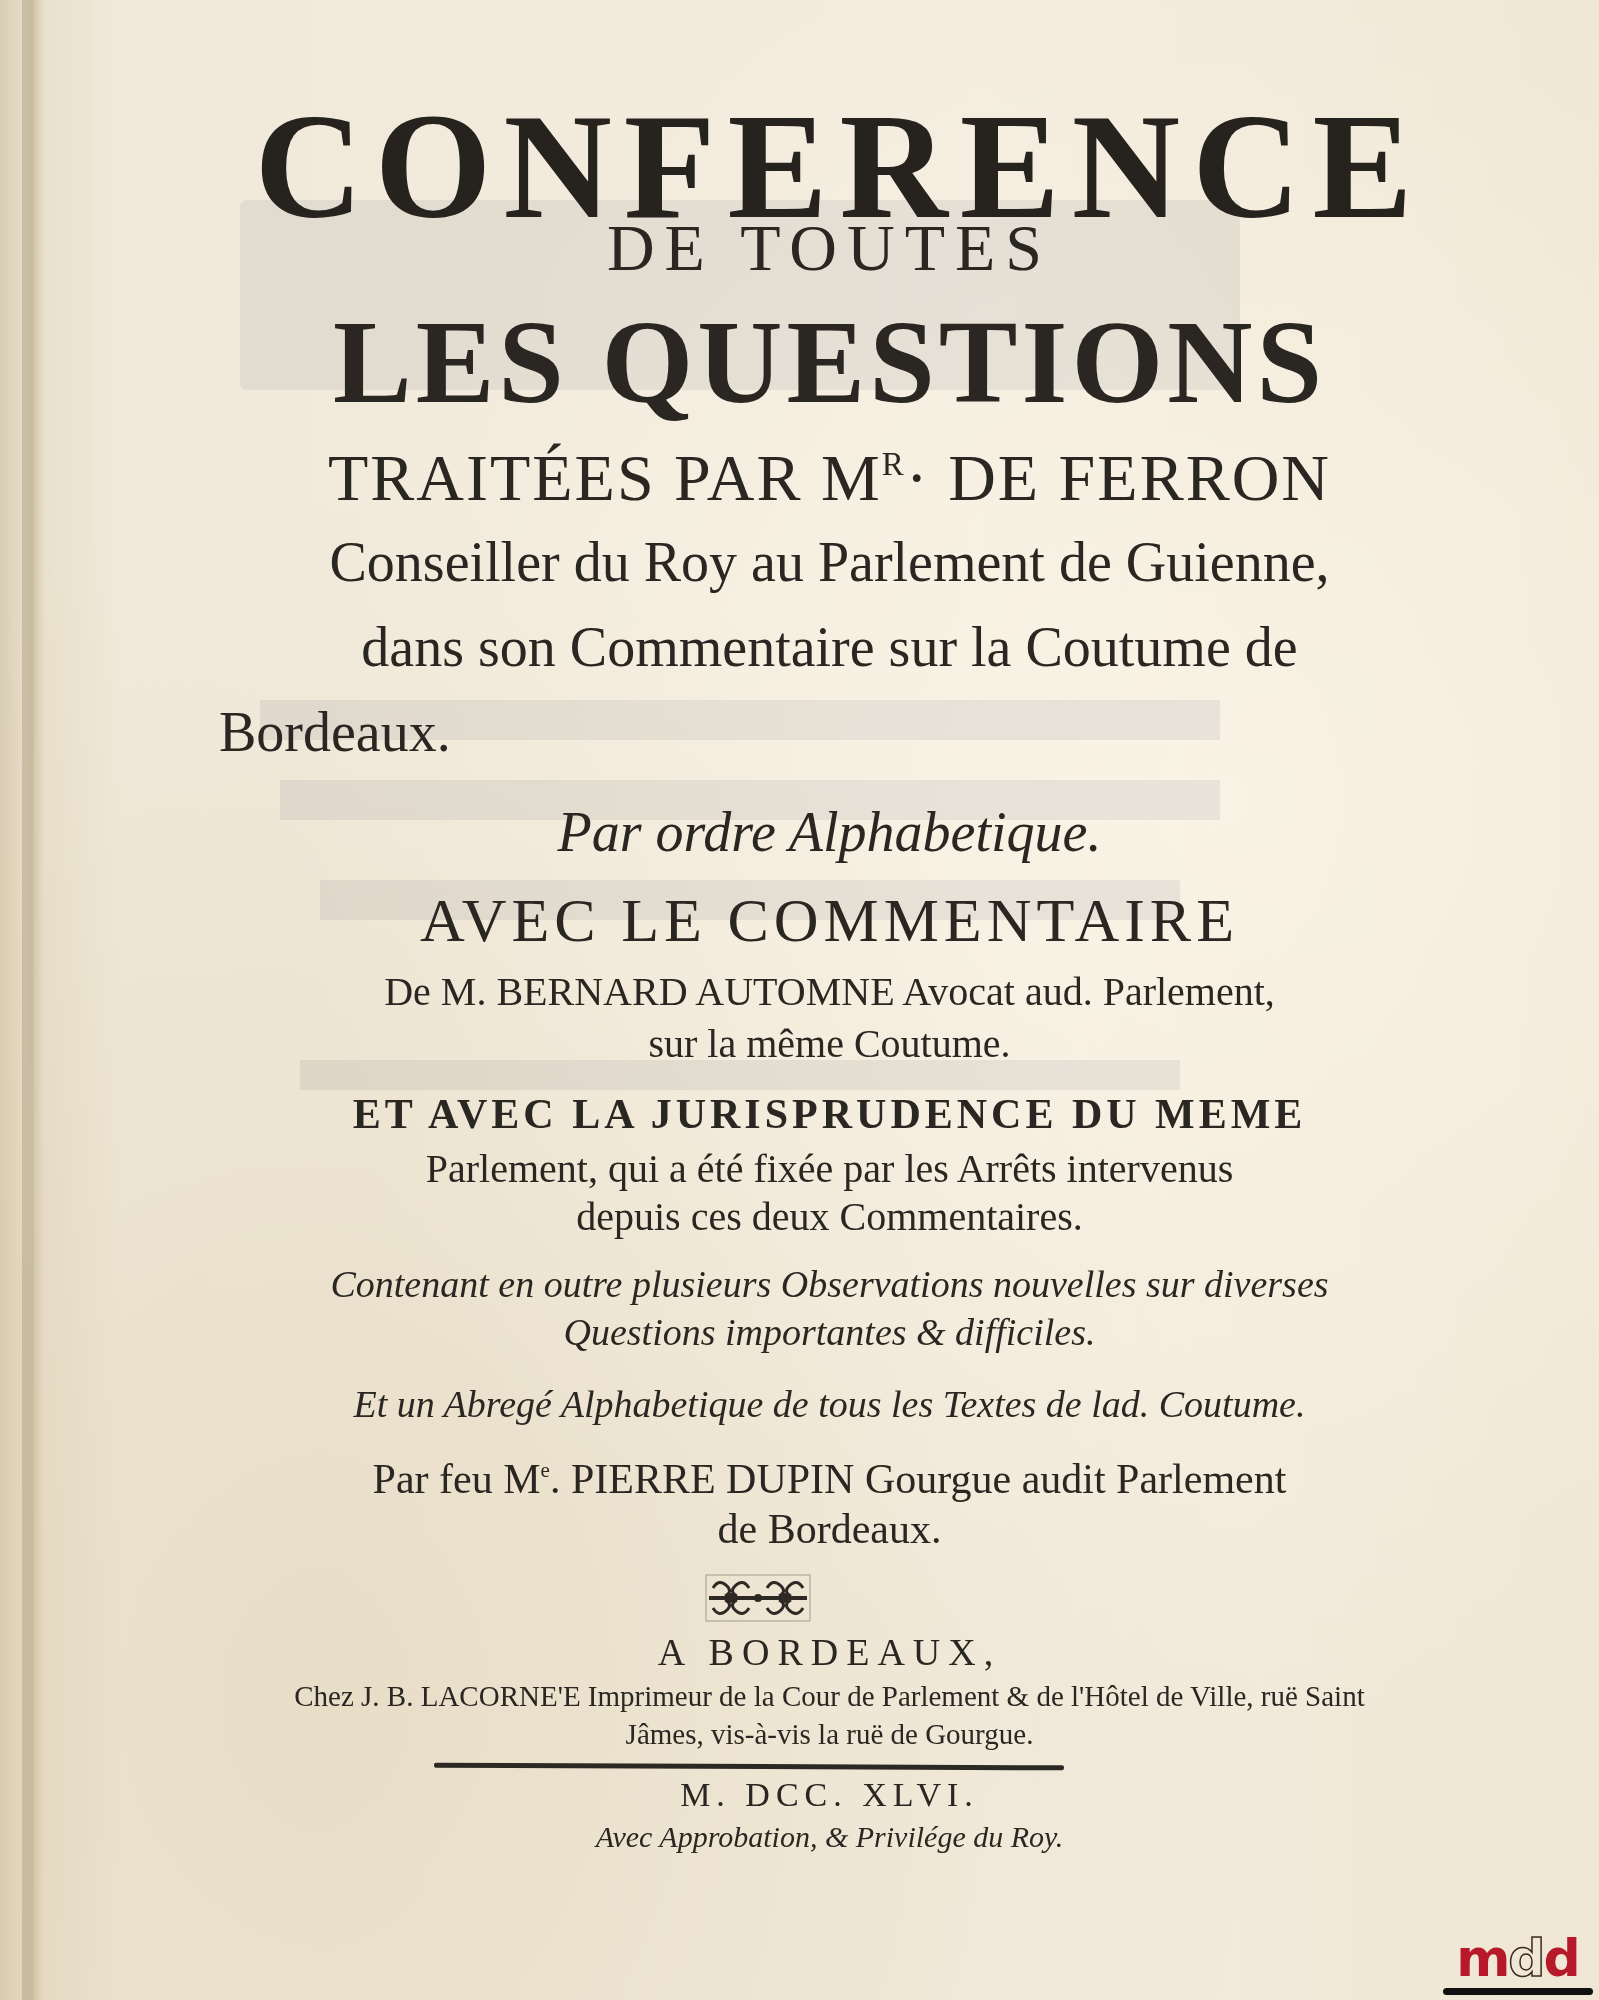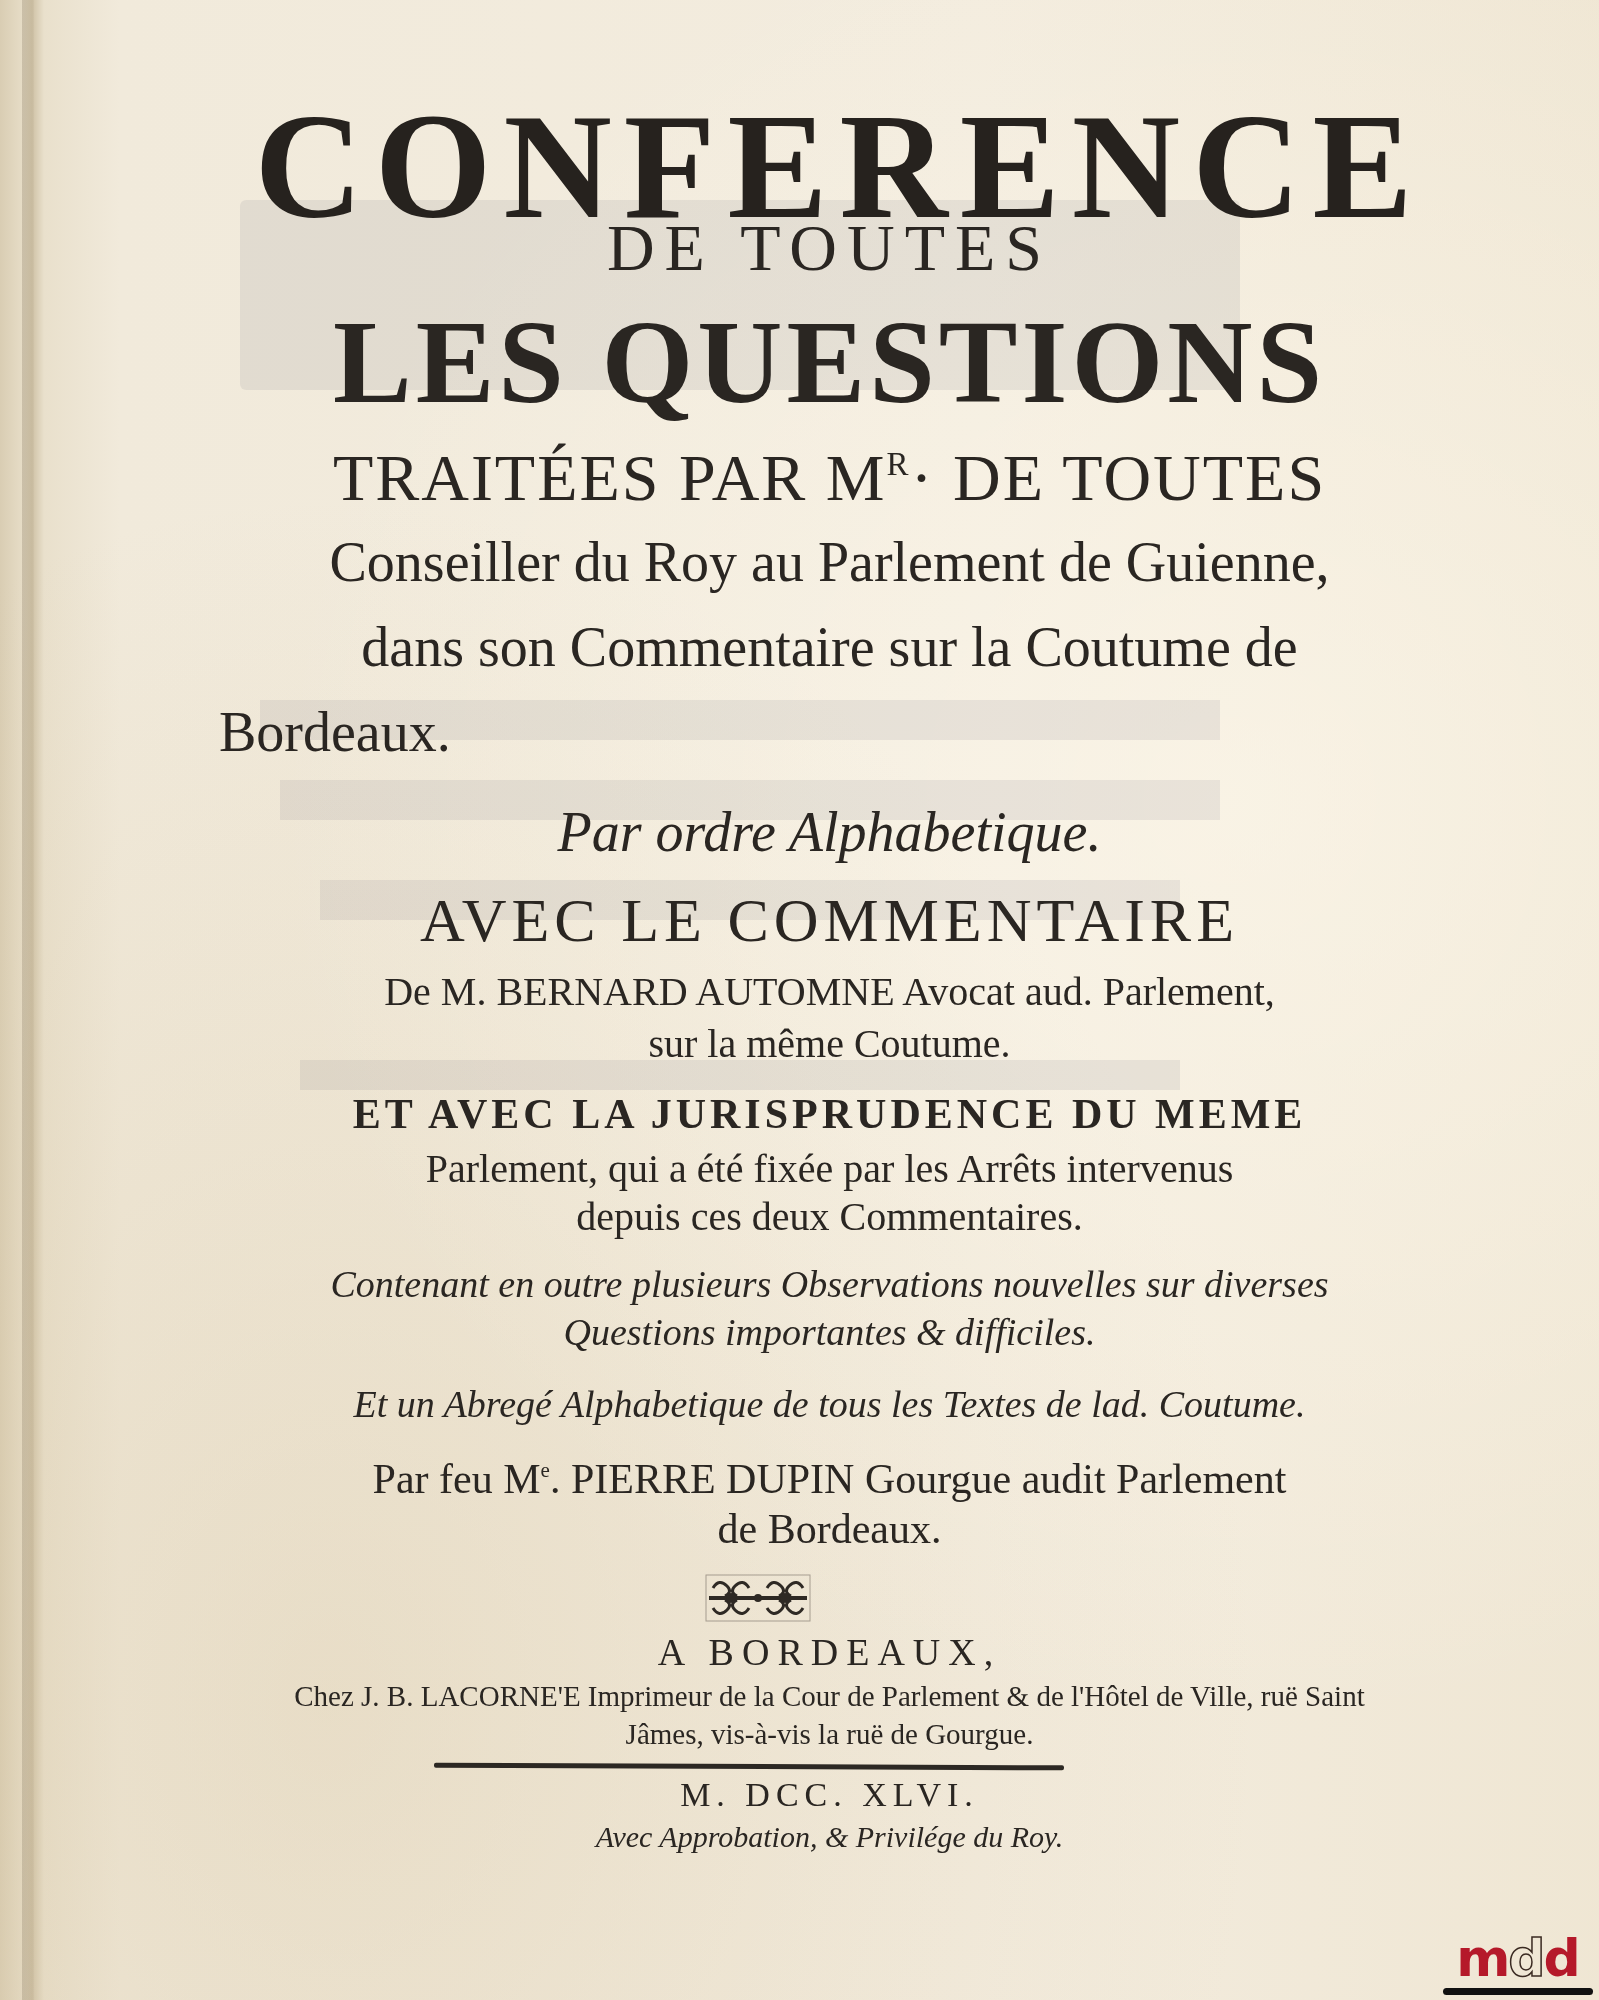--- a/index.html
+++ b/index.html
@@ -93,21 +93,21 @@
       <rect x="80" y="600" width="940" height="40"></rect>
       <rect x="120" y="700" width="860" height="40"></rect>
       <rect x="100" y="880" width="880" height="30"></rect>
     </g>
   </svg>
 
   <div class="line" id="l-conference">CONFERENCE</div>
   <div class="line" id="l-detoutes">DE TOUTES</div>
   <div class="line" id="l-lesquestions">LES QUESTIONS</div>
 
-  <div class="line" id="l-traitees"><span>TRAITÉES PAR M</span><span class="sc-sup">R</span><span>· DE TOUTES</span></div>
+  <div class="line" id="l-traitees"><span>TRAITÉES PAR M</span><span class="sc-sup">R</span><span>· DE FERRON</span></div>
 
   <div class="line" id="l-conseiller">Conseiller du Roy au Parlement de Guienne,</div>
   <div class="line" id="l-dans">dans son Commentaire sur la Coutume de</div>
   <div class="line" id="l-bordeaux1">Bordeaux.</div>
 
   <div class="line italic" id="l-parordre">Par ordre Alphabetique.</div>
   <div class="line" id="l-avec">AVEC LE COMMENTAIRE</div>
   <div class="line" id="l-demb">De M. BERNARD AUTOMNE Avocat aud. Parlement,</div>
   <div class="line" id="l-surla">sur la même Coutume.</div>
   <div class="line" id="l-etavec">ET AVEC LA JURISPRUDENCE DU MEME</div>

